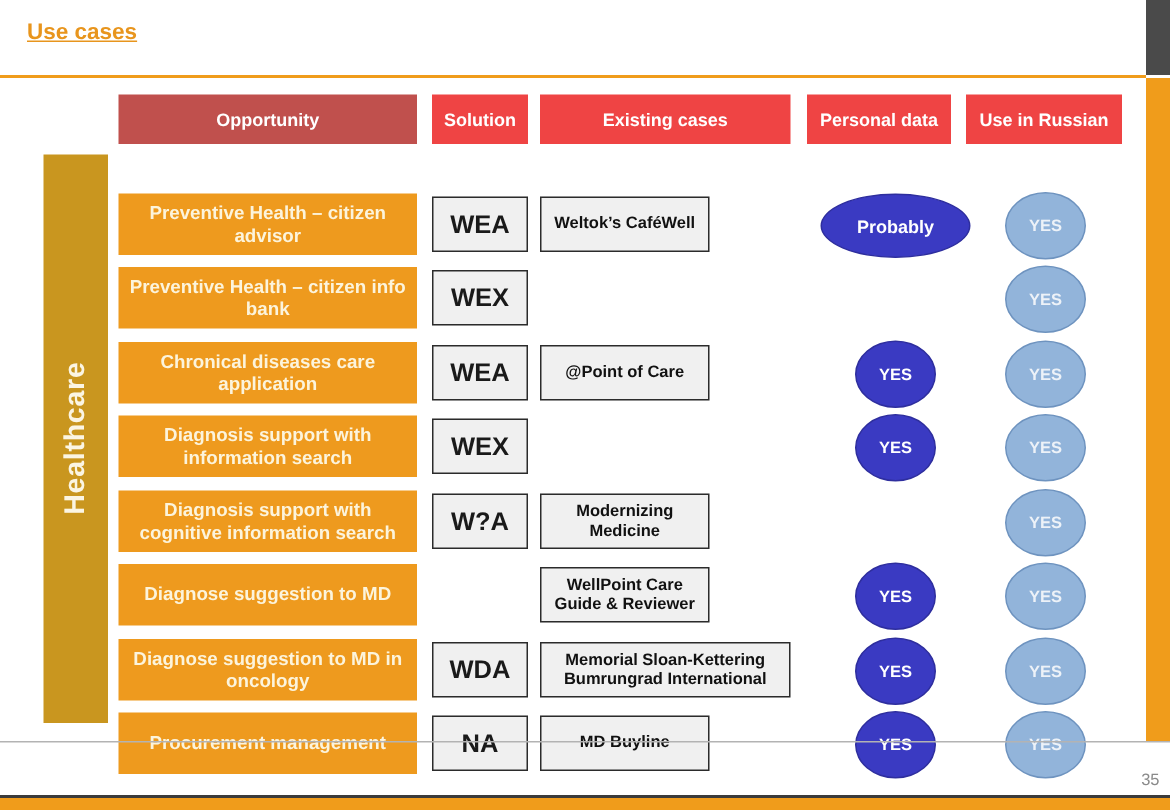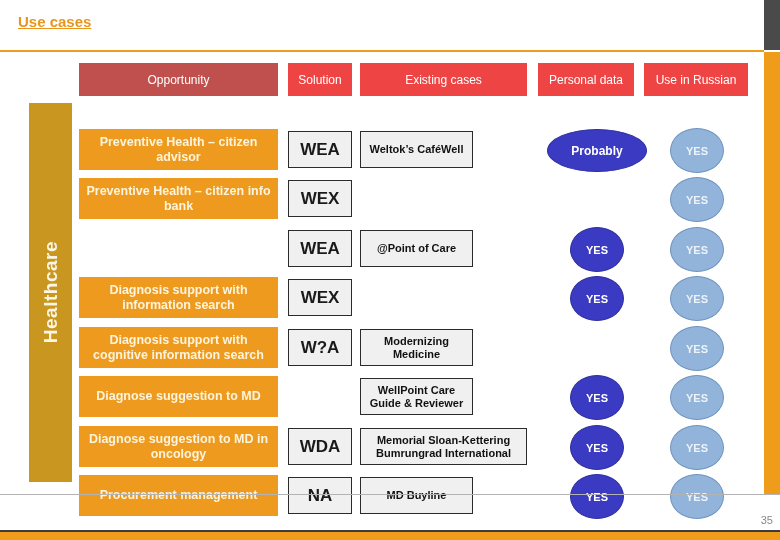--- a/index.html
+++ b/index.html
@@ -43,21 +43,21 @@
     background:#C9961F; display:flex; align-items:center; justify-content:center;
   }
   .healthcare-label {
     writing-mode:vertical-rl; transform:rotate(180deg);
     color:#FBF5E3; font-weight:bold; font-size:19px; letter-spacing:0.5px;
   }
 
   .hcell {
     position:absolute; top:63px; height:33px;
     display:flex; align-items:center; justify-content:center;
-    color:#ffffff; font-weight:normal; font-size:12px; text-align:center;
+    color:#ffffff; font-weight:bold; font-size:12px; text-align:center;
   }
   .h-opp   { left:79px;  width:199px; background:#C0504D; }
   .h-blue  { background:#ef4444; }
   .h-sol   { left:288px; width:64px;  }
   .h-exist { left:360px; width:167px; }
   .h-pd    { left:538px; width:96px;  }
   .h-rus   { left:644px; width:104px; }
 
   .trow { position:absolute; left:0; width:780px; height:41px;margin-top:28px; }
 
@@ -121,20 +121,21 @@
     <div class="badge light rus">YES</div>
   </div>
 
   <div class="trow" style="top:150px">
     <div class="opp-cell">Preventive Health – citizen info bank</div>
     <div class="sol-cell">WEX</div>
     <div class="badge light rus">YES</div>
   </div>
 
   <div class="trow" style="top:200px">
+    <div class="opp-cell">Chronical diseases care application</div>
     <div class="sol-cell">WEA</div>
     <div class="exist-cell">@Point of Care</div>
     <div class="badge dark pd">YES</div>
     <div class="badge light rus">YES</div>
   </div>
 
   <div class="trow" style="top:249px">
     <div class="opp-cell">Diagnosis support with information search</div>
     <div class="sol-cell">WEX</div>
     <div class="badge dark pd">YES</div>

